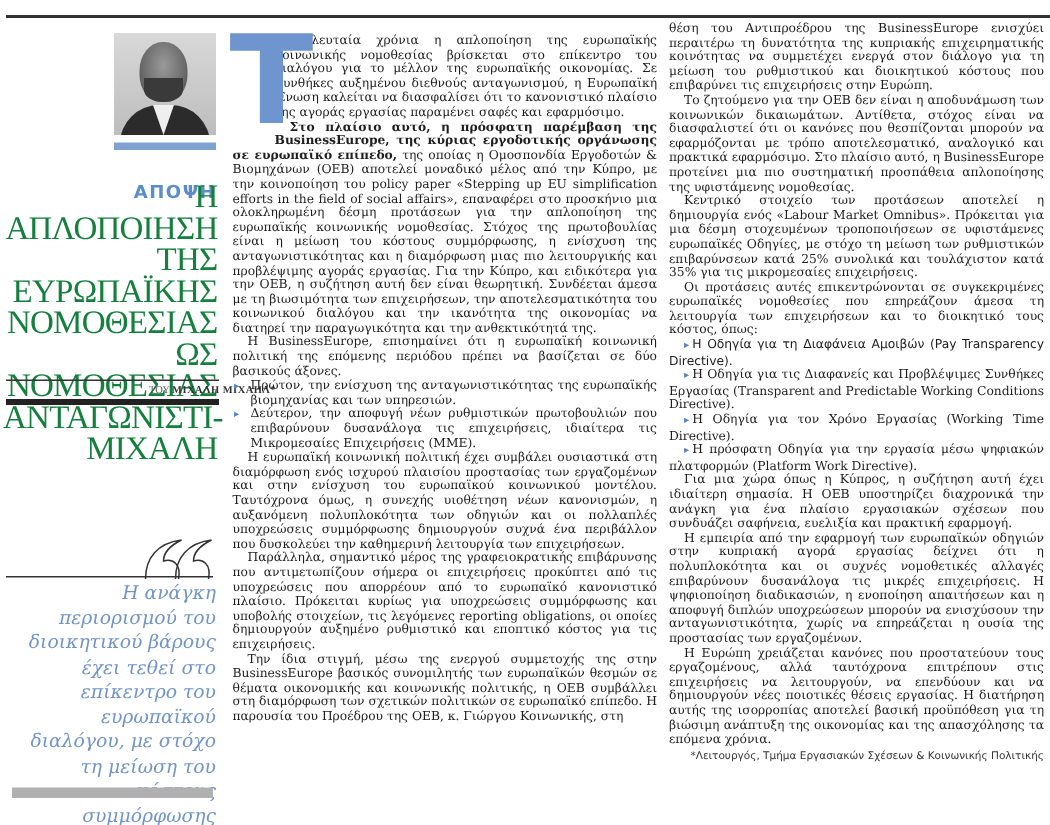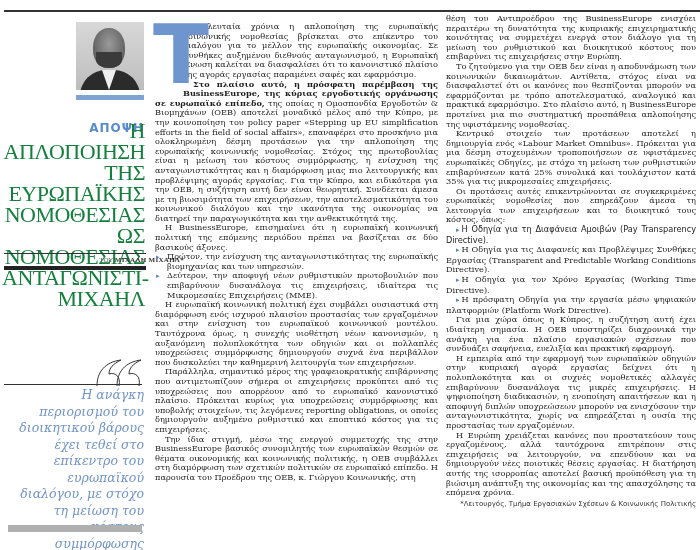--- a/index.html
+++ b/index.html
@@ -61,21 +61,21 @@
 </div>
 <div class="label-bar" style="left:76px; top:95px;"></div>
 <div class="section-label" style="right:556px; top:102px;">ΑΠΟΨΗ</div>
 
 <div class="headline" style="left:2px; width:143px; top:120px;">
   <div>Η ΑΠΛΟΠΟΙΗΣΗ</div>
   <div>ΤΗΣ ΕΥΡΩΠΑΪΚΗΣ</div>
   <div>ΝΟΜΟΘΕΣΙΑΣ</div>
   <div>ΩΣ ΝΟΜΟΘΕΣΙΑΣ</div>
   <div>ΑΝΤΑΓΩΝΙΣΤΙ-</div>
-  <div>ΜΙΧΑΗΛ</div>
+  <div>ΜΙΧΑΛΗ</div>
 </div>
 
 <div class="byline-rule"></div>
 <div class="byline">
   <span class="prefix">ΤΟΥ </span><span class="name">ΜΙΧΑΛΗ ΜΙΧΑΗΛ*</span>
 </div>
 <div class="byline-bar"></div>
 
 <svg class="quote-icon" viewBox="0 0 50 30">
   <path d="M2 28 C2 14 10 4 26 2 C18 6 14 10 14 16 C20 14 26 18 24 28" fill="none" stroke="#333" stroke-width="1"></path>

